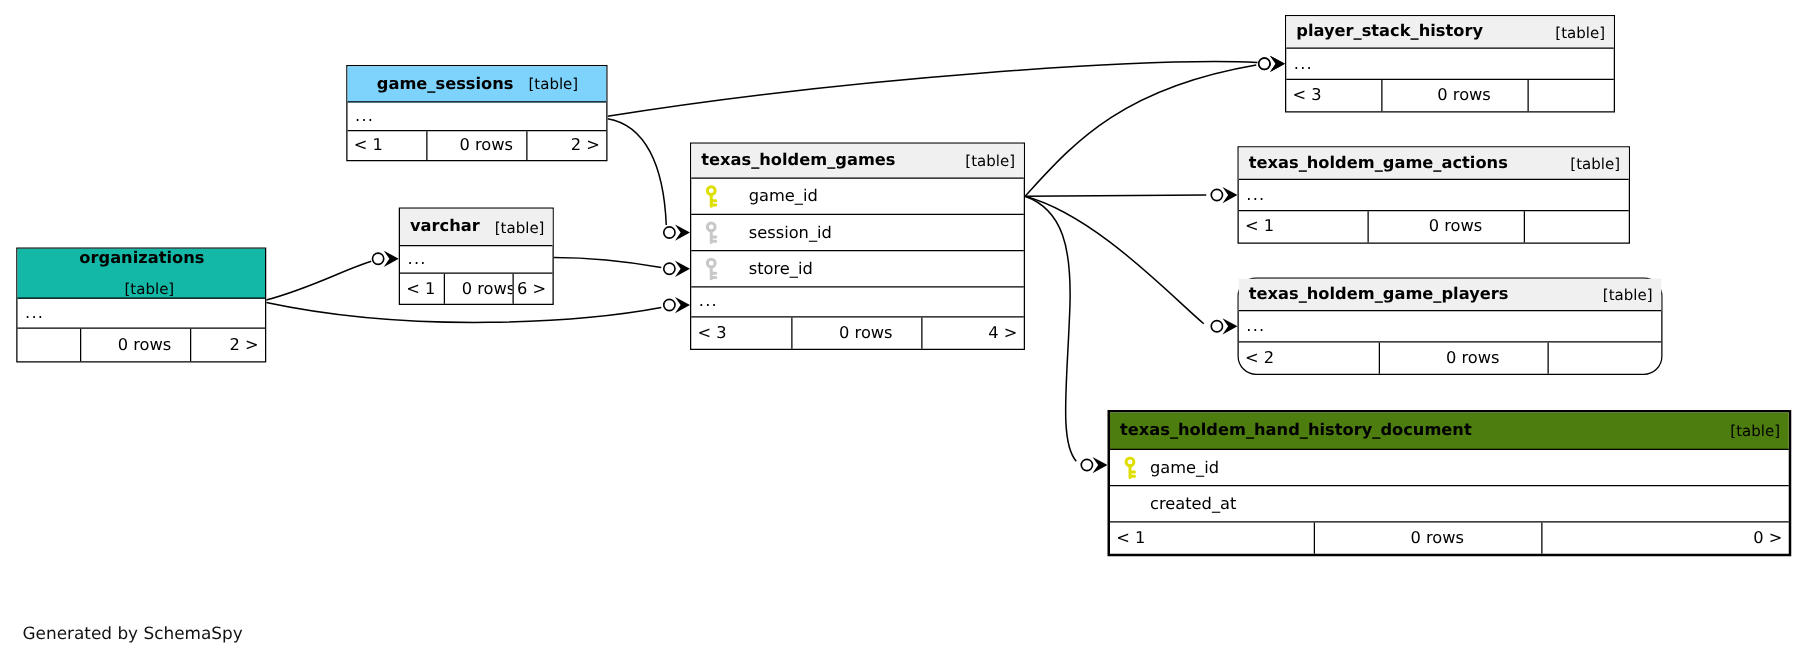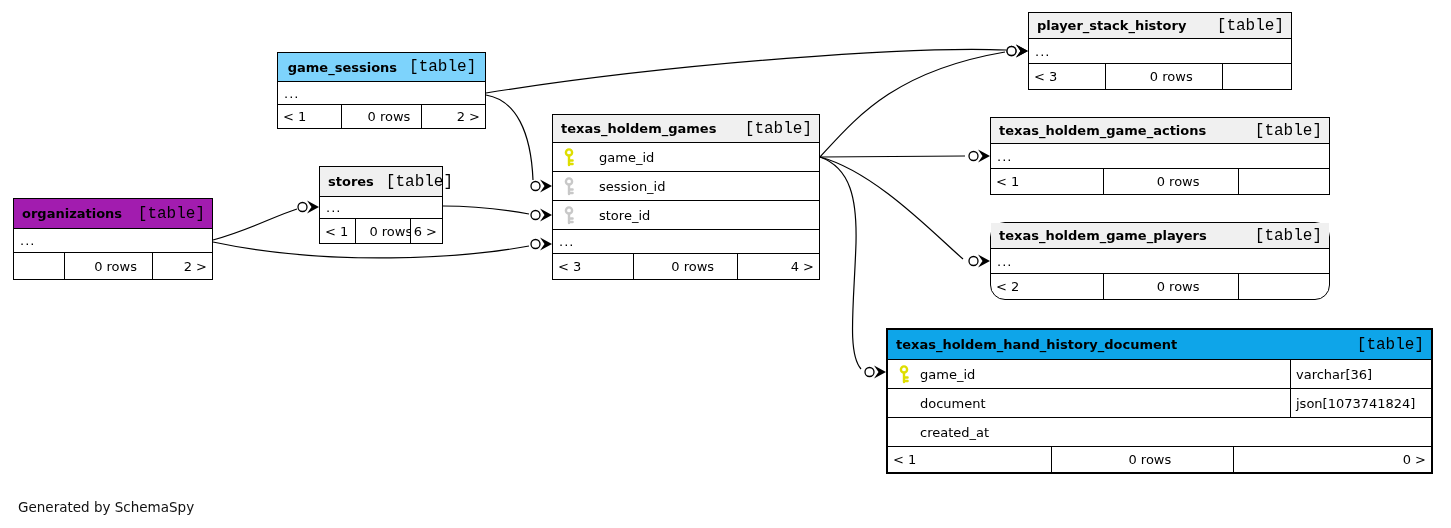--- a/index.html
+++ b/index.html
@@ -12,21 +12,21 @@
   .schema-table {
     position:absolute; background:#fff; border:1px solid #000;
     box-sizing:border-box; font-size:13px;
   }
   .schema-table.emphasized { border-width:2px; }
   .sheader {
     display:flex; justify-content:space-between; align-items:center;
     border-bottom:1px solid #000; padding:0 7px 0 8px; box-sizing:border-box;
   }
   .tname { font-weight:bold; font-size:13px; white-space:nowrap; }
-  .ttag  { font-size:16px; margin-left:12px; white-space:nowrap;font-family:Liberation Mono, monospace; }
+  .ttag  { font-size:12px; margin-left:12px; white-space:nowrap; }
   .srow {
     display:flex; align-items:center; border-bottom:1px solid #000;
     box-sizing:border-box; position:relative; padding-left:10px; white-space:nowrap;
   }
   .srow.ellipsis { padding-left:6px; letter-spacing:1px; }
   .keyslot { width:12px; display:inline-flex; align-items:center; flex:0 0 12px; }
   .colname { display:inline-block; }
   .type-cell {
     position:absolute; right:0; top:0; bottom:0; border-left:1px solid #000;
     display:flex; align-items:center; padding-left:5px; box-sizing:border-box;
@@ -87,34 +87,34 @@
         <circle cx="973.5" cy="261" r="4.5" fill="#ffffff" stroke="#000000" stroke-width="1.3"></circle>
       </g>
       <g>
         <path d="M 820 157 C 851 168 857 200 856 243 C 854 305 847 353 861 369" fill="none" stroke="#000000" stroke-width="1.2"></path>
         <polygon points="886,372 874,365.5 878.5,372 874,378.5" fill="#000000"></polygon>
         <circle cx="869.5" cy="372" r="4.5" fill="#ffffff" stroke="#000000" stroke-width="1.3"></circle>
       </g>
     </svg>
   <div id="tables-layer">
       <div class="schema-table" style="left: 13px; top: 198px; width: 200px;">
-        <div class="sheader" style="height: 30px; background: #a21caf;">
+        <div class="sheader" style="height: 40px; background: #14b8a6; flex-direction: column;">
           <span class="tname">organizations</span>
           <span class="ttag">[table]</span>
         </div>
         <div class="srow ellipsis" style="height: 24px;">...</div>
         <div class="sfooter" style="height: 26px;">
           <div class="fcell " style="width: 25%;"></div>
           <div class="fcell center" style="width: 44.5%;">0 rows</div>
           <div class="fcell right" style="width: 30.5%;">2 &gt;</div>
         </div>
       </div>
       <div class="schema-table" style="left: 319px; top: 166px; width: 124px;">
         <div class="sheader" style="height: 30px; background: rgb(240, 240, 240);">
-          <span class="tname">stores</span>
+          <span class="tname">varchar</span>
           <span class="ttag">[table]</span>
         </div>
         <div class="srow ellipsis" style="height: 22px;">...</div>
         <div class="sfooter" style="height: 24px;">
           <div class="fcell " style="width: 29%;">&lt; 1</div>
           <div class="fcell center" style="width: 45%;">0 rows</div>
           <div class="fcell right" style="width: 26%;">6 &gt;</div>
         </div>
       </div>
       <div class="schema-table" style="left: 277px; top: 52px; width: 209px;">
@@ -173,21 +173,21 @@
           <span class="tname">player_stack_history</span>
           <span class="ttag">[table]</span>
         </div>
         <div class="srow ellipsis" style="height: 25px;">...</div>
         <div class="sfooter" style="height: 25px;">
           <div class="fcell " style="width: 29%;">&lt; 3</div>
           <div class="fcell center" style="width: 44.5%;">0 rows</div>
           <div class="fcell right" style="width: 26.5%;"></div>
         </div>
       </div>
-      <div class="schema-table" style="left: 990px; top: 117px; width: 340px;">
+      <div class="schema-table" style="left: 990px; top: 117px; width: 314px;">
         <div class="sheader" style="height: 26px; background: rgb(240, 240, 240);">
           <span class="tname">texas_holdem_game_actions</span>
           <span class="ttag">[table]</span>
         </div>
         <div class="srow ellipsis" style="height: 25px;">...</div>
         <div class="sfooter" style="height: 25px;">
           <div class="fcell " style="width: 33%;">&lt; 1</div>
           <div class="fcell center" style="width: 40%;">0 rows</div>
           <div class="fcell right" style="width: 27%;"></div>
         </div>
@@ -198,38 +198,32 @@
           <span class="ttag">[table]</span>
         </div>
         <div class="srow ellipsis" style="height: 25px;">...</div>
         <div class="sfooter" style="height: 25px;">
           <div class="fcell " style="width: 33%;">&lt; 2</div>
           <div class="fcell center" style="width: 40%;">0 rows</div>
           <div class="fcell right" style="width: 27%;"></div>
         </div>
       </div>
       <div class="schema-table emphasized" style="left: 886px; top: 328px; width: 547px;">
-        <div class="sheader" style="height: 30px; background: #0ea5e9; align-items: center;">
+        <div class="sheader" style="height: 30px; background: #4d7c0f; align-items: center;">
           <span class="tname">texas_holdem_hand_history_document</span>
           <span class="ttag">[table]</span>
         </div>
         <div class="srow" style="height: 29px;">
           <span class="keyslot">
             <svg width="12" height="19" viewBox="0 0 12 19">
               <circle cx="6" cy="4.5" r="3.1" fill="none" stroke="#dede00" stroke-width="2.4"></circle>
               <path d="M6 7.5 L6 17 M6 12.5 L9.6 12.5 M6 16 L9.6 16" stroke="#dede00" stroke-width="2.4" fill="none" stroke-linecap="round"></path>
             </svg>
           </span>
           <span class="colname" style="margin-left: 10px;">game_id</span>
-          <span class="type-cell" style="width: 141px;">varchar[36]</span>
-        </div>
-        <div class="srow" style="height: 29px;">
-          <span class="keyslot"></span>
-          <span class="colname" style="margin-left: 10px;">document</span>
-          <span class="type-cell" style="width: 141px;">json[1073741824]</span>
         </div>
         <div class="srow" style="height: 29px;">
           <span class="keyslot"></span>
           <span class="colname" style="margin-left: 10px;">created_at</span>
         </div>
         <div class="sfooter" style="height: 25px;">
           <div class="fcell " style="width: 30%;">&lt; 1</div>
           <div class="fcell center" style="width: 33.5%;">0 rows</div>
           <div class="fcell right" style="width: 36.5%;">0 &gt;</div>
         </div>

